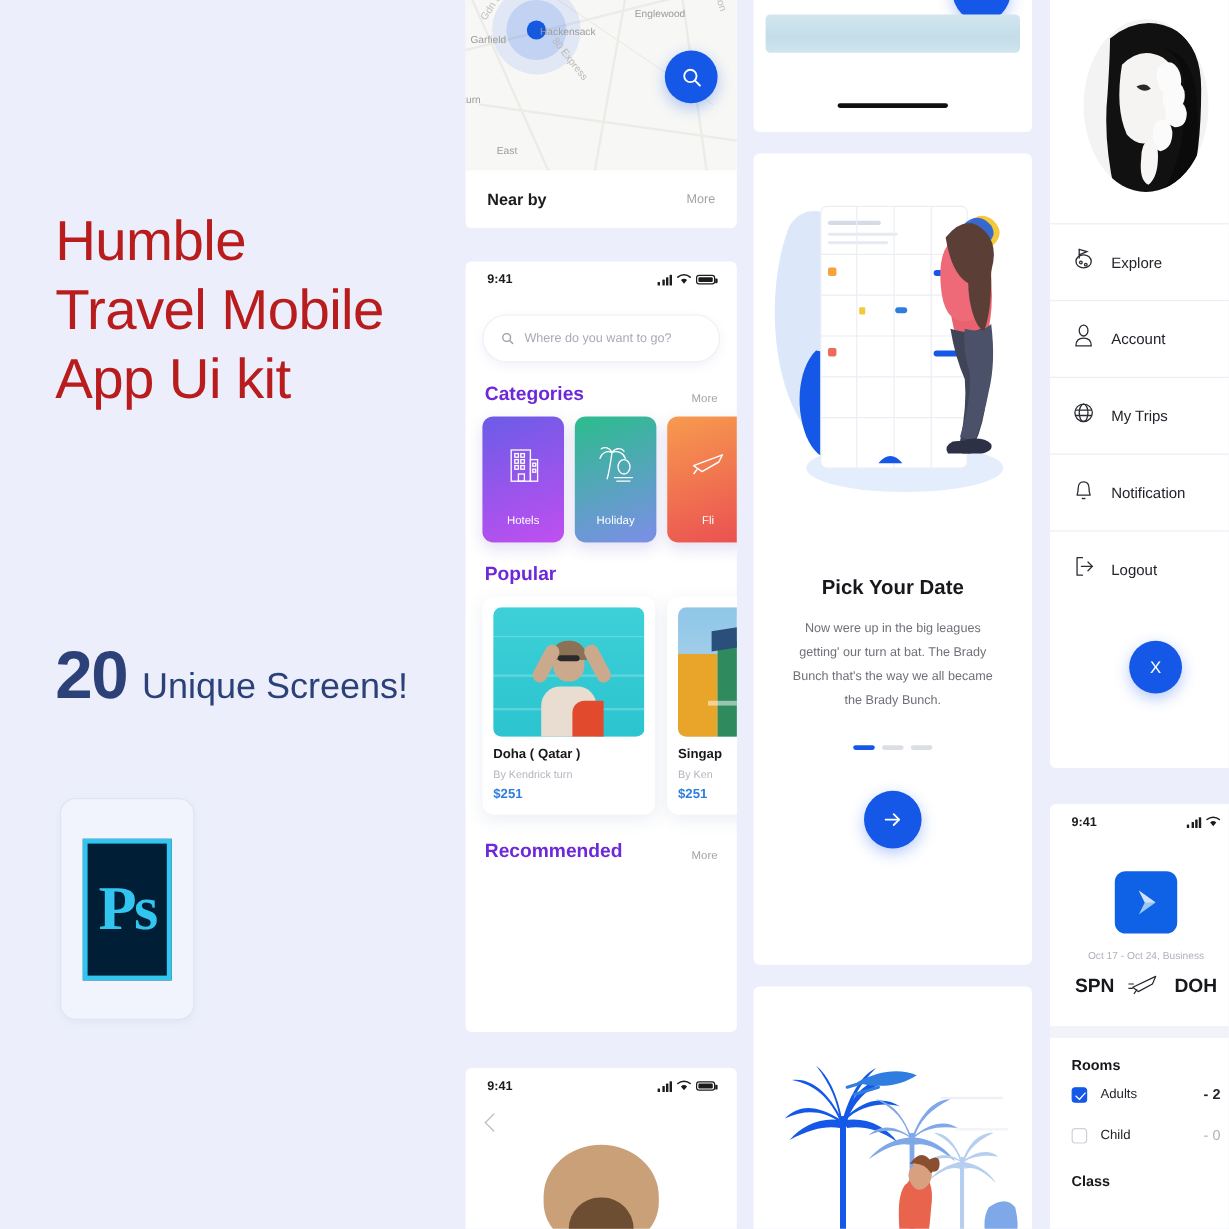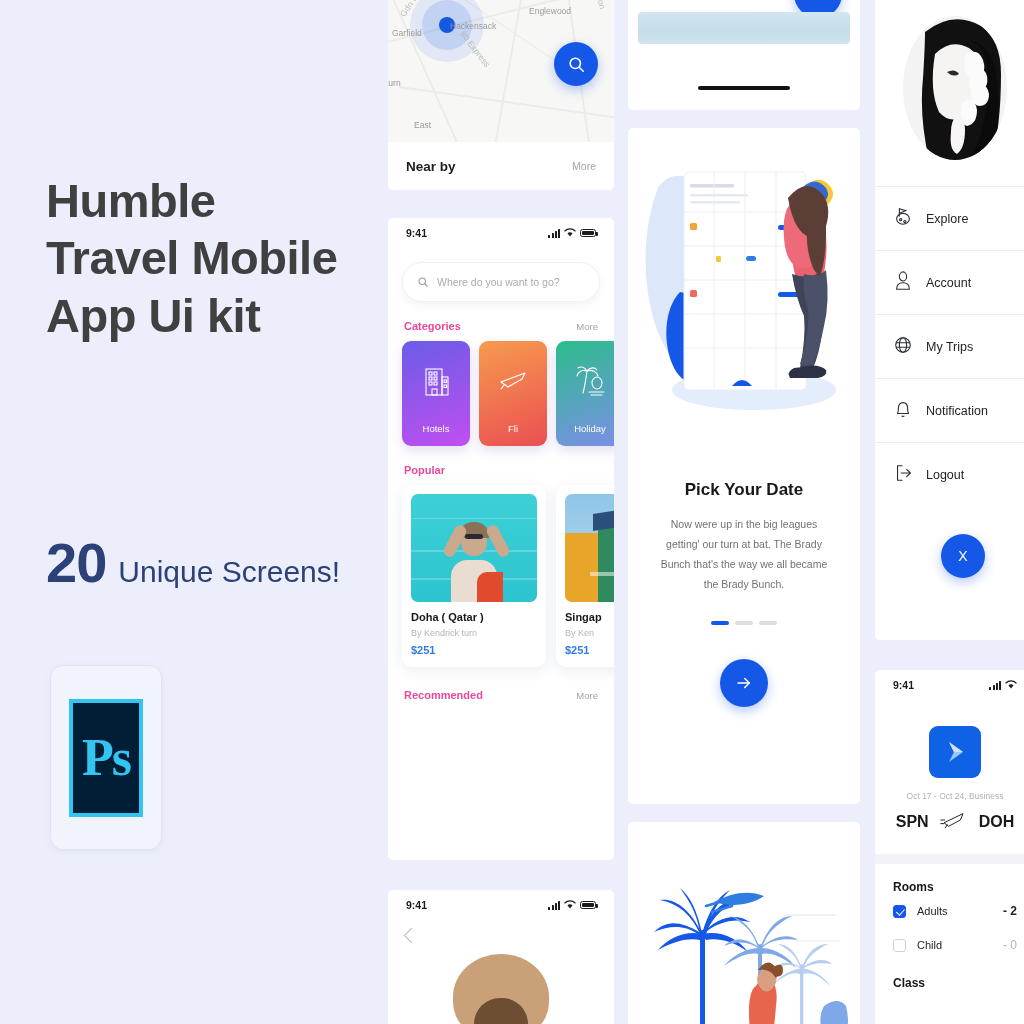--- a/index.html
+++ b/index.html
@@ -8,22 +8,22 @@
     background:#eceffb;
     font-family:"Liberation Sans", sans-serif;
     position:relative;
   }
   .stage { position:absolute; inset:0; }
 
   
   .promo { position:absolute; left:0; top:0; width:388px; height:1024px; background:#eceffb; }
   .promo-title {
     position:absolute; left:46px; top:172px; width:330px;
-    font-size:47px; line-height:1.22; font-weight:700;
-    color:#404040; letter-spacing:-0.5px;
+    font-size:47px; line-height:1.22; font-weight:400;
+    color:#b91c1c; letter-spacing:-0.5px;
   }
   .promo-title .ln { display:block; white-space:nowrap; }
   .promo-sub { position:absolute; left:46px; top:530px; display:flex; align-items:baseline; }
   .promo-num { font-size:56px; font-weight:700; color:#2b4178; letter-spacing:-1px; }
   .promo-unique { font-size:30px; font-weight:400; color:#2b4178; margin-left:12px; }
 
   .ps-badge {
     position:absolute; left:50px; top:665px; width:112px; height:185px;
     background:#f2f4fd; border:1px solid #dfe4f5; border-radius:13px;
     box-shadow:0 2px 8px rgba(60,80,160,.06);
@@ -59,21 +59,21 @@
   #map-search-fab { position:absolute; right:16px; top:60px; width:44px; height:44px; }
   .map-foot { position:absolute; left:0; right:0; bottom:0; height:48px; background:#fff; display:flex; align-items:center; justify-content:space-between; padding:0 18px; }
   .map-foot .t { font-size:13.5px; font-weight:700; color:#1c1c1e;text-align:right; }
   .map-foot .m { font-size:10.5px; color:#a3a3a8; }
 
   
   #panel-home { left:388px; top:218px; width:226px; height:642px; border-radius:5px; }
   .searchbar { margin:14px 14px 0; height:40px; background:#fff; border:1px solid #eef0f5; border-radius:20px; box-shadow:0 3px 9px rgba(70,90,150,.07); display:flex; align-items:center; padding:0 14px; gap:8px; }
   .search-ph { font-size:10.5px; color:#a9abb4; }
   .sec-head { display:flex; align-items:flex-end; justify-content:space-between; padding:18px 16px 9px; }
-  .sec-head .t { font-size:11px; font-weight:700; color:#ec4899;text-align:center; }
+  .sec-head .t { font-size:16px; font-weight:700; color:#6d28d9;text-align:center; }
   .sec-head .m { font-size:9.5px; color:#a3a3a8; }
   .cat-row { display:flex; gap:9px; padding:0 14px; }
   .cat-card { width:68px; height:105px; border-radius:9px; position:relative; flex:0 0 auto; display:flex; flex-direction:column; align-items:center; justify-content:flex-end; padding-bottom:12px; box-shadow:0 5px 12px rgba(80,70,180,.16); }
   .cat-card .ic { position:absolute; top:24px; left:50%; transform:translateX(-50%); }
   .cat-card .lb { font-size:9.5px; color:#fff; font-weight:400; }
   .pop-row { display:flex; gap:10px; padding:0 14px; }
   .pop-card { width:144px; flex:0 0 auto; background:#fff; border-radius:10px; box-shadow:0 4px 14px rgba(70,90,150,.10); padding:9px 9px 11px; }
   .pop-img { width:100%; height:108px; border-radius:7px; overflow:hidden; position:relative; }
   .pop-name { font-size:11px; font-weight:700; color:#17181c; margin-top:9px; }
   .pop-by { font-size:9px; color:#b4b6be; margin-top:5px; }
@@ -225,39 +225,39 @@
               <rect x="13" y="12" width="3" height="3"></rect>
             <rect x="8" y="17" width="3" height="3"></rect>
               <rect x="13" y="17" width="3" height="3"></rect>
             <rect x="23" y="15" width="2.5" height="2.5"></rect>
               <rect x="23" y="20" width="2.5" height="2.5"></rect>
             <rect x="11" y="24" width="5" height="6"></rect>
           </svg>
         </span>
         <span class="lb">Hotels</span>
       </div>
-      <div class="cat-card" style="background:linear-gradient(160deg,#f79b4e,#ea4f52)">
-        <span class="ic">
-          <svg width="30" height="30" viewBox="0 0 30 30" fill="none" stroke="#fff" stroke-width="1.2" stroke-linejoin="round">
-            <path d="M3 17 L27 8 L24 14 L10 22 Z"></path>
-              <path d="M6 20 L3 24"></path>
-          </svg>
-        </span>
-        <span class="lb">Fli</span>
-      </div>
       <div class="cat-card" style="background:linear-gradient(160deg,#2bbd8c,#7d8ee8)">
         <span class="ic">
           <svg width="32" height="34" viewBox="0 0 32 34" fill="none" stroke="#fff" stroke-width="1.1" stroke-linecap="round">
             <path d="M13 6 C8 4 4 7 3 11 M13 6 C18 4 23 7 24 11 M13 6 C11 2 7 1 4 3 M13 6 C16 2 21 2 23 5"></path>
             <path d="M13 6 C12 13 11 21 9 28"></path>
             <ellipse cx="23" cy="18" rx="5" ry="6"></ellipse>
             <path d="M15 27 H30 M17 30 H28"></path>
           </svg>
         </span>
         <span class="lb">Holiday</span>
+      </div>
+      <div class="cat-card" style="background:linear-gradient(160deg,#f79b4e,#ea4f52)">
+        <span class="ic">
+          <svg width="30" height="30" viewBox="0 0 30 30" fill="none" stroke="#fff" stroke-width="1.2" stroke-linejoin="round">
+            <path d="M3 17 L27 8 L24 14 L10 22 Z"></path>
+              <path d="M6 20 L3 24"></path>
+          </svg>
+        </span>
+        <span class="lb">Fli</span>
       </div>
     </div>
 
     <div class="sec-head">
       <span class="t">Popular</span>
     </div>
     <div class="pop-row">
       <div class="pop-card">
         <div class="pop-img">
           <div style="position:absolute;inset:0;background:linear-gradient(180deg,#3ed0d8,#2bc4cf)"></div>

